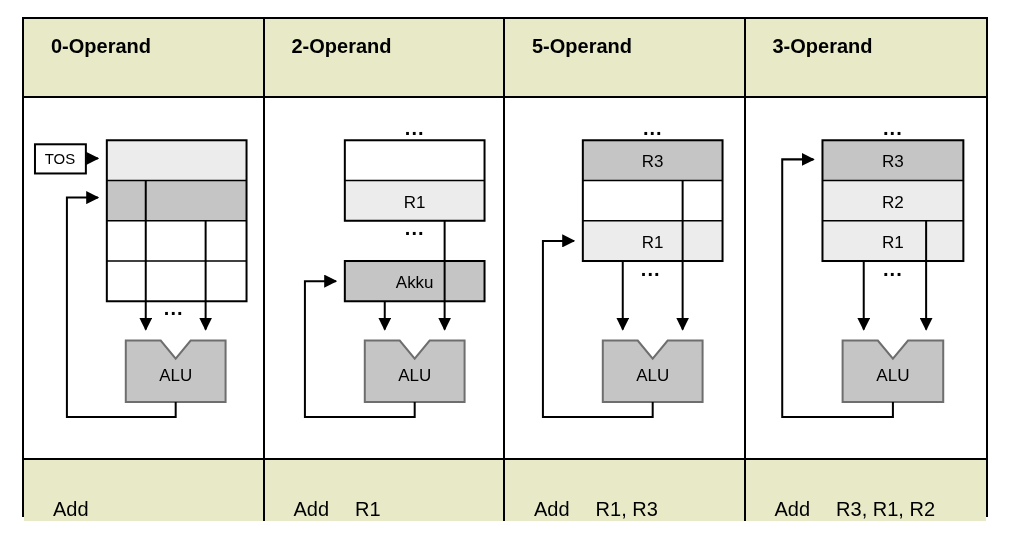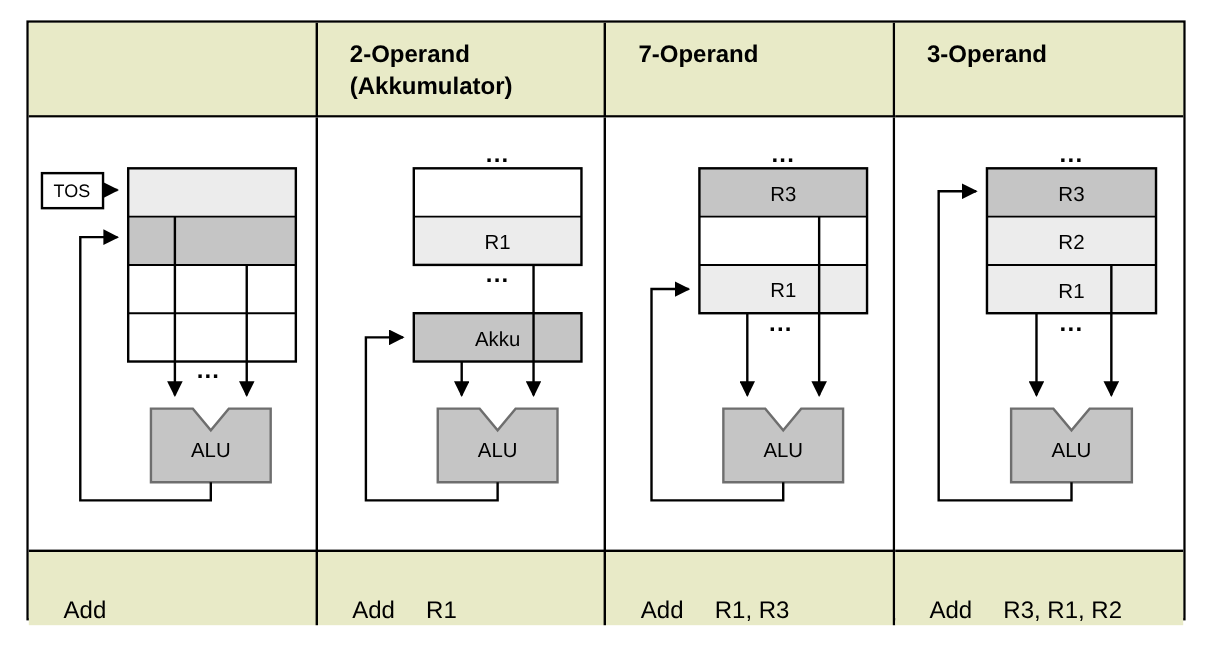--- a/index.html
+++ b/index.html
@@ -53,27 +53,27 @@
     <marker id="ah" viewBox="0 0 10 10" markerWidth="13" markerHeight="13" refX="9" refY="5" orient="auto" markerUnits="userSpaceOnUse">
       <path d="M0,0 L10,5 L0,10 Z" fill="#000"></path>
     </marker>
   </defs>
 </svg>
 
 <div class="stage">
   <div class="arch-table">
 
     <div class="cell hcell">
+      <div>0-Operand</div>
     </div>
     <div class="cell hcell">
       <div>2-Operand</div>
-      <div>(Akkumulator)</div>
     </div>
     <div class="cell hcell">
-      <div>7-Operand</div>
+      <div>5-Operand</div>
       <div></div>
     </div>
     <div class="cell hcell last">
       <div>3-Operand</div>
       <div></div>
     </div>
 
     <div class="cell dcell">
       <svg viewBox="0 0 239 358" preserveAspectRatio="none">
 

